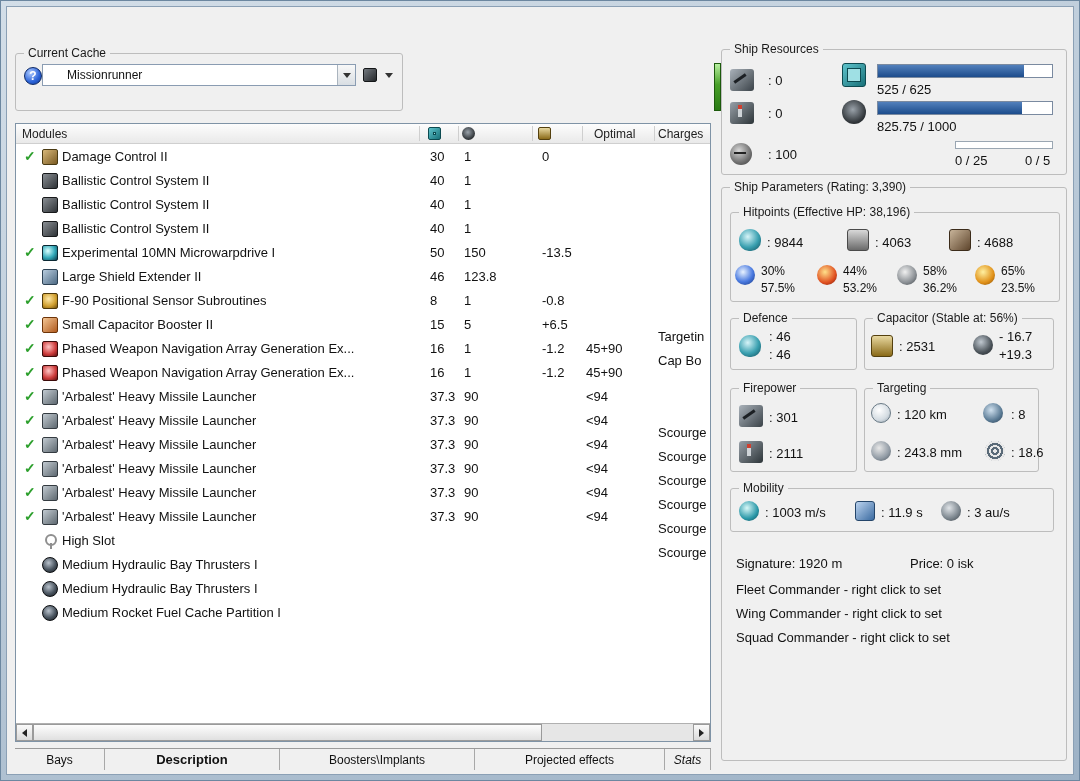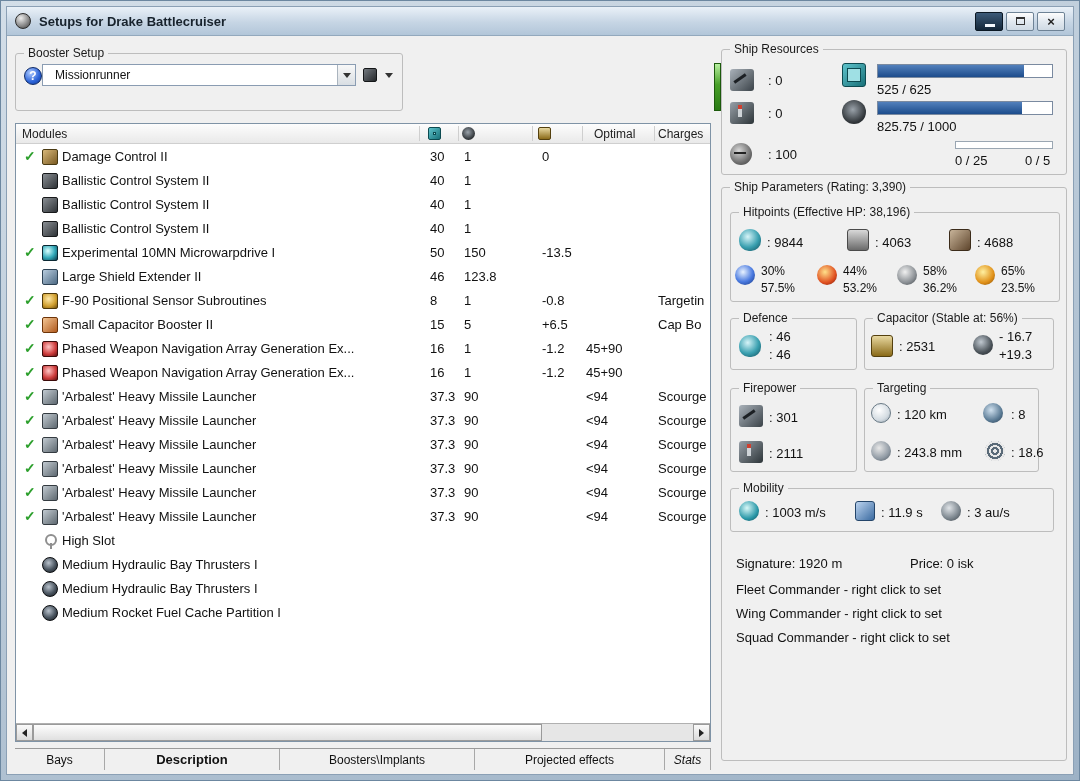--- a/index.html
+++ b/index.html
@@ -26,21 +26,21 @@
   .glyph-close { font-size:13px; font-weight:bold; color:#222; line-height:1; }
 
   
   .group { position:absolute; border:1px solid #bdbdbd; border-radius:3px; }
   .glabel { position:absolute; top:-8px; left:8px; background:#f0f0f0; padding:0 4px; font-size:12px;
             color:#1a1a1a; white-space:nowrap; }
 
   
   .combo { position:absolute; height:22px; background:#fff; border:1px solid #8a9cb2; display:flex;
            align-items:center; }
-  .ctext { flex:1; padding:0 12px; font-size:12px; white-space:nowrap; overflow:hidden; }
+  .ctext { flex:1; padding:0 12px; font-size:12px; white-space:nowrap; overflow:hidden;margin-left:12px; }
   .carrow { width:18px; height:100%; background:linear-gradient(#f8f8f8,#d9dee3);
             border-left:1px solid #aab4be; display:flex; align-items:center; justify-content:center; flex:none; }
   .carrow.green { outline:2px solid #5fae4a; outline-offset:-2px; }
   .tri-down { width:0; height:0; border-left:4px solid transparent; border-right:4px solid transparent;
               border-top:5px solid #333; display:inline-block; }
   .tri-left { width:0; height:0; border-top:4px solid transparent; border-bottom:4px solid transparent;
               border-right:5px solid #222; display:inline-block; }
   .tri-right{ width:0; height:0; border-top:4px solid transparent; border-bottom:4px solid transparent;
               border-left:5px solid #222; display:inline-block; }
   #help-icon { position:absolute; left:8px; top:13px; width:18px; height:18px; border-radius:50%;
@@ -62,21 +62,21 @@
   .hic { position:absolute; top:3px; width:13px; height:13px; border-radius:2px; }
   #mod-rows { position:absolute; top:21px; left:0; right:0; bottom:18px; overflow:hidden; }
   .mrow { position:relative; height:24px; }
   .mcheck { position:absolute; left:8px; top:3px; color:#2ea02e; font-weight:bold; font-size:14px; }
   .micon { position:absolute; left:26px; top:4px; width:16px; height:16px; border-radius:2px; }
   .mname { position:absolute; left:46px; top:4px; font-size:13px; white-space:nowrap; max-width:356px;
            overflow:hidden; }
   .mcell { position:absolute; top:4px; font-size:13px; white-space:nowrap; }
   .mcpu { left:414px; } .mpg { left:448px; } .mcap { left:526px; }
   .mopt { left:570px; width:66px; } .mopt.right { text-align:left; }
-  .mcharge { left:642px; width:52px; overflow:hidden; }
+  .mcharge { left:642px; width:52px; overflow:hidden;margin-top:36px; }
 
   
   .i-dc  { background:linear-gradient(135deg,#d8b87a,#7a5a22); border:1px solid #4a3a12; }
   .i-bcs { background:linear-gradient(135deg,#8a8f94,#2e3236); border:1px solid #17191b; }
   .i-mwd { background:radial-gradient(circle at 35% 35%,#d8ffff,#31a8b8 55%,#0e3b4a); border:1px solid #0a2833; }
   .i-lse { background:linear-gradient(135deg,#b9cddf,#4d6a84); border:1px solid #2c4154; }
   .i-sens{ background:radial-gradient(circle at 40% 35%,#ffe9a8,#cf9e2e 60%,#6e4e0e); border:1px solid #4e3808; }
   .i-capb{ background:linear-gradient(135deg,#f4c694,#b05a1e); border:1px solid #6e3408; }
   .i-tp  { background:radial-gradient(circle at 40% 35%,#ffc4c4,#cc3a3a 60%,#5e1212); border:1px solid #3c0a0a; }
   .i-ml  { background:linear-gradient(135deg,#c2cad1,#5e6870); border:1px solid #343b41; }
@@ -143,36 +143,23 @@
   .resv { position:absolute; left:26px; font-size:12px; white-space:nowrap; }
   .resv1 { top:1px; } .resv2 { top:18px; }
   .ptext { position:absolute; font-size:13px; white-space:nowrap; }
 </style>
 </head>
 <body>
 
 <div id="frame">
 <div id="inner">
 
-  <div id="titlebar">
-    <span id="app-icon"></span>
-    <span id="title-text">Setups for Drake Battlecruiser</span>
-    <span class="wbtn wbtn-min">
-          <span class="glyph-min"></span>
-        </span>
-    <span class="wbtn">
-          <span class="glyph-max"></span>
-        </span>
-    <span class="wbtn">
-          <span class="glyph-close">×</span>
-        </span>
-  </div>
 
   <div class="group" style="left:8px;top:46px;width:388px;height:58px">
-    <span class="glabel">Booster Setup</span>
+    <span class="glabel">Current Cache</span>
     <span id="help-icon">?</span>
     <div class="combo" style="left:26px;top:10px;width:314px">
       <span class="ctext">Missionrunner</span>
       <span class="carrow">
             <i class="tri-down"></i>
           </span>
     </div>
     <span id="setup-tools"></span>
     <i class="tri-down" id="setup-caret"></i>
   </div>

